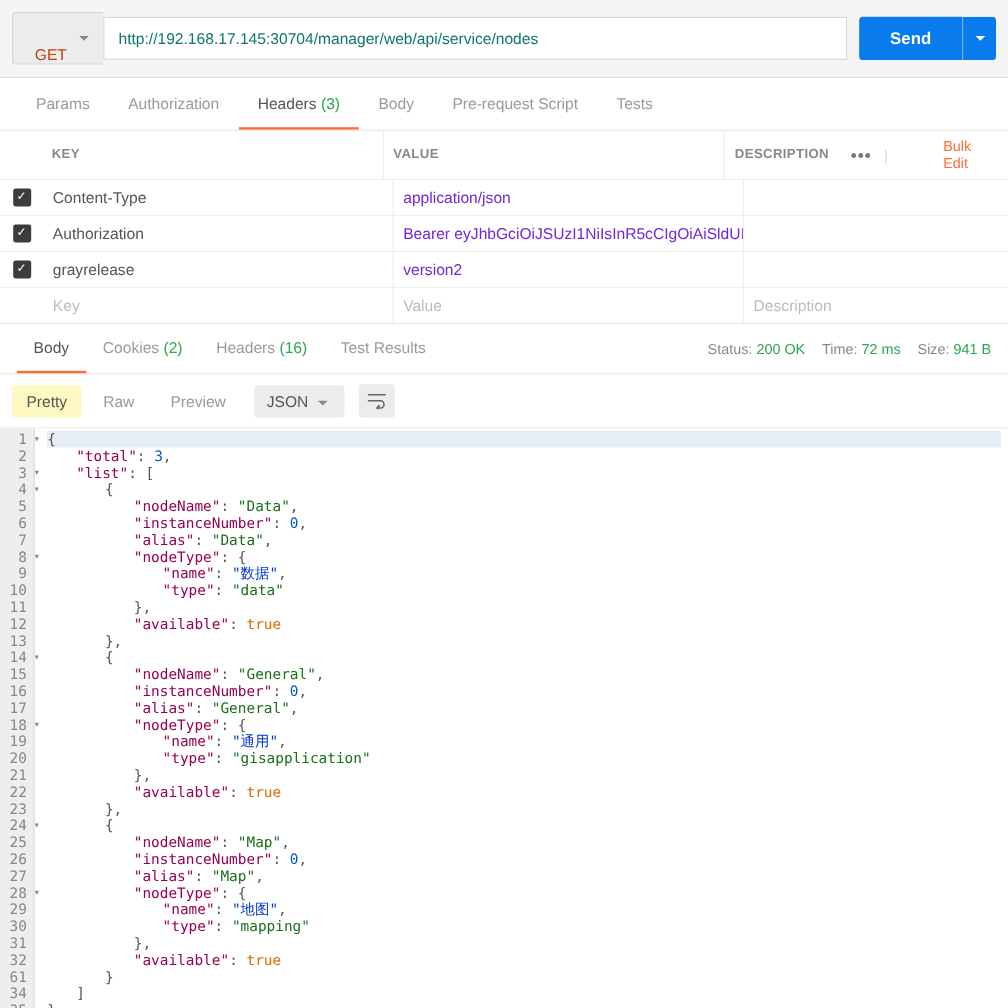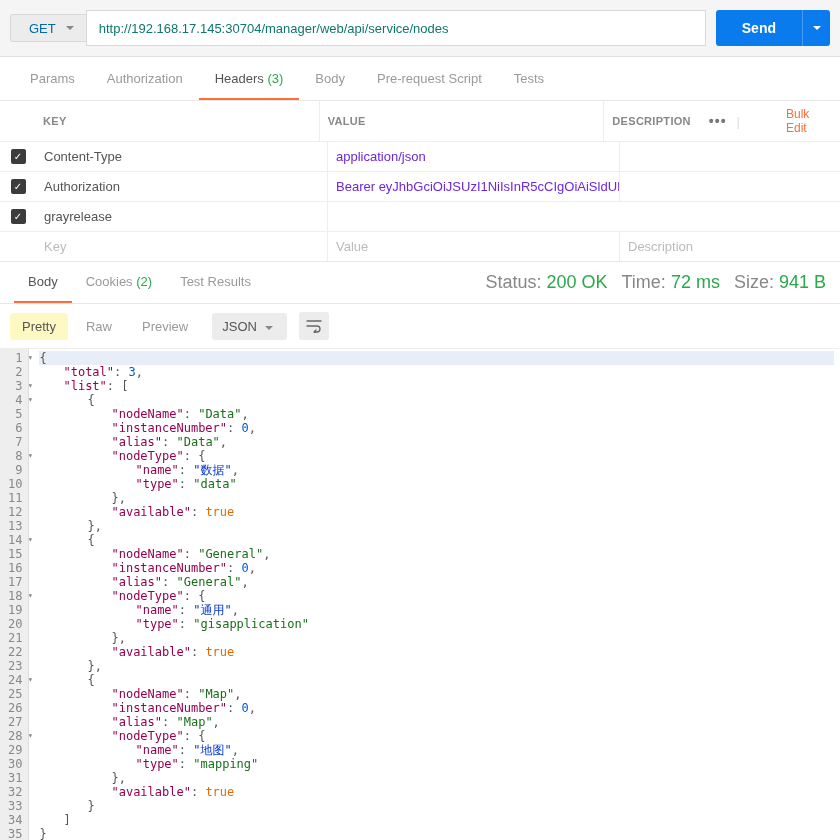--- a/index.html
+++ b/index.html
@@ -1,18 +1,18 @@
 <!DOCTYPE html>
 <html><head>
 <meta charset="utf-8">
 <style>
 * { box-sizing: border-box; margin: 0; padding: 0; }
 body { font-family: -apple-system, BlinkMacSystemFont, "Segoe UI", Arial, sans-serif; font-size: 13px; color: #333; background: #fff; width: 840px; }
 .top-bar { display: flex; align-items: center; padding: 10px; background: #f5f5f5; border-bottom: 1px solid #e0e0e0; gap: 0; }
-.method-select { height: 28px; padding: 0 30px 0 18px; background: #ececec; border: 1px solid #d8d8d8; border-right: none; border-radius: 3px 0 0 3px; font-size: 13px; color: #0369a1; display: flex; align-items: center; cursor: pointer; position: relative; }
+.method-select { height: 44px; padding: 0 30px 0 18px; background: #ececec; border: 1px solid #d8d8d8; border-right: none; border-radius: 3px 0 0 3px; font-size: 13px; color: #c2410c; display: flex; align-items: flex-end; cursor: pointer; position: relative; }
 .method-select::after { content: ""; position: absolute; right: 12px; top: 50%; margin-top: -2px; border: 4px solid transparent; border-top-color: #888; }
 .url-input { flex: 1; height: 36px; padding: 0 12px; border: 1px solid #d8d8d8; background: #fff; font-size: 13px; color: #0f766e; outline: none; }
 .send-btn { height: 36px; padding: 0 26px; background: #097bed; color: #ffffff; border: none; font-size: 14px; font-weight: 600; border-radius: 3px 0 0 3px; cursor: pointer; margin-left: 10px; }
 .send-dd { height: 36px; width: 28px; background: #097bed; border: none; border-left: 1px solid rgba(255,255,255,0.25); border-radius: 0 3px 3px 0; cursor: pointer; position: relative; }
 .send-dd::after { content:""; position:absolute; left:50%; top:50%; margin-left:-4px; margin-top:-2px; border:4px solid transparent; border-top-color:#fff; }
 .tabs { display: flex; padding: 0 14px; border-bottom: 1px solid #e8e8e8; }
 .tab { padding: 14px 16px 12px; font-size: 13px; color: #9a9a9a; cursor: pointer; border-bottom: 2px solid transparent; }
 .tab.active { color: #555; border-bottom-color: #ff6c37; }
 .tab .count { color: #2aa84a; }
 .headers-table { border-bottom: 1px solid #e8e8e8; }
@@ -28,21 +28,21 @@
 .ht-tools { padding: 6px 10px; display: flex; align-items: center; gap: 10px; color: #888; margin-left: auto; }
 .bulk-edit { color: #ff6c37; cursor: pointer; font-size: 12px; margin-left: 36px; }
 .dots { cursor: pointer; letter-spacing: 1px; color: #777; font-weight: bold; font-size: 14px; }
 .placeholder { color: #bbb; }
 
 .resp-bar { display: flex; align-items: center; padding: 0 14px; border-bottom: 1px solid #e8e8e8; }
 .resp-tabs { display: flex; }
 .resp-tab { padding: 12px 14px; font-size: 13px; color: #9a9a9a; cursor: pointer; border-bottom: 2px solid transparent; }
 .resp-tab.active { color: #555; border-bottom-color: #ff6c37; }
 .resp-tab .count { color: #2aa84a; }
-.resp-meta { margin-left: auto; font-size: 18px; color: #888; display: flex; gap: 14px; }
+.resp-meta { margin-left: auto; font-size: 12px; color: #888; display: flex; gap: 14px; }
 .resp-meta .v { color: #2aa84a; }
 
 .view-bar { display: flex; align-items: center; padding: 8px 10px; gap: 6px; border-bottom: 1px solid #eee; }
 .view-btn { padding: 6px 12px; background: transparent; border: none; color: #9a9a9a; font-size: 13px; border-radius: 3px; cursor: pointer; }
 .view-btn.active { background: #fef9c3; color: #555; }
 .fmt-select { padding: 6px 14px 6px 10px; background: #ececec; border: none; color: #555; font-size: 13px; border-radius: 3px; cursor: pointer; display:flex; align-items:flex-end; gap:8px; margin-left:6px;}
 .fmt-select::after { content:""; border:4px solid transparent; border-top-color:#888; margin-top:3px;}
 .wrap-btn { width: 30px; height: 28px; background: #ececec; border: none; border-radius: 3px; cursor: pointer; margin-left: 6px; display:flex; align-items:center; justify-content:center; color:#666;}
 
 .code-area { display: flex; font-family: Consolas, Monaco, monospace; font-size: 12px; line-height: 14px; }
@@ -107,34 +107,36 @@
       </div>
     <div class="ht-key">Authorization</div>
     <div class="ht-val">Bearer eyJhbGciOiJSUzI1NiIsInR5cCIgOiAiSldUIiwi...</div>
     <div class="ht-desc"></div>
   </div>
   <div class="ht-row">
     <div class="ht-check">
         <span class="cb"></span>
       </div>
     <div class="ht-key">grayrelease</div>
+    <div class="ht-val">version2</div>
     <div class="ht-desc"></div>
   </div>
   <div class="ht-row">
     <div class="ht-check"></div>
     <div class="ht-key placeholder">Key</div>
     <div class="ht-val placeholder">Value</div>
     <div class="ht-desc placeholder">Description</div>
   </div>
 </div>
 
 <div class="resp-bar">
   <div class="resp-tabs">
     <div class="resp-tab active">Body</div>
     <div class="resp-tab"><span>Cookies</span> <span class="count">(2)</span></div>
+    <div class="resp-tab"><span>Headers</span> <span class="count">(16)</span></div>
     <div class="resp-tab">Test Results</div>
   </div>
   <div class="resp-meta">
     <span><span>Status:</span> <span class="v">200 OK</span></span>
     <span><span>Time:</span> <span class="v">72 ms</span></span>
     <span><span>Size:</span> <span class="v">941 B</span></span>
   </div>
 </div>
 
 <div class="view-bar">
@@ -178,18 +180,18 @@
       <div class="ln">23</div>
       <div class="ln fold">24</div>
       <div class="ln">25</div>
       <div class="ln">26</div>
       <div class="ln">27</div>
       <div class="ln fold">28</div>
       <div class="ln">29</div>
       <div class="ln">30</div>
       <div class="ln">31</div>
       <div class="ln">32</div>
-      <div class="ln">33</div>
+      <div class="ln">61</div>
       <div class="ln">34</div>
       <div class="ln">35</div>
     </div>
   <div class="code" id="code"><div class="ln i0 hl"><span class="p">{</span></div><div class="ln i1"><span class="k">"total"</span><span class="p">: </span><span class="n">3</span><span class="p">,</span></div><div class="ln i1"><span class="k">"list"</span><span class="p">: [</span></div><div class="ln i2"><span class="p">{</span></div><div class="ln i3"><span class="k">"nodeName"</span><span class="p">: </span><span class="s">"Data"</span><span class="p">,</span></div><div class="ln i3"><span class="k">"instanceNumber"</span><span class="p">: </span><span class="n">0</span><span class="p">,</span></div><div class="ln i3"><span class="k">"alias"</span><span class="p">: </span><span class="s">"Data"</span><span class="p">,</span></div><div class="ln i3"><span class="k">"nodeType"</span><span class="p">: {</span></div><div class="ln i4"><span class="k">"name"</span><span class="p">: </span><span class="cn">"数据"</span><span class="p">,</span></div><div class="ln i4"><span class="k">"type"</span><span class="p">: </span><span class="s">"data"</span></div><div class="ln i3"><span class="p">},</span></div><div class="ln i3"><span class="k">"available"</span><span class="p">: </span><span class="b">true</span></div><div class="ln i2"><span class="p">},</span></div><div class="ln i2"><span class="p">{</span></div><div class="ln i3"><span class="k">"nodeName"</span><span class="p">: </span><span class="s">"General"</span><span class="p">,</span></div><div class="ln i3"><span class="k">"instanceNumber"</span><span class="p">: </span><span class="n">0</span><span class="p">,</span></div><div class="ln i3"><span class="k">"alias"</span><span class="p">: </span><span class="s">"General"</span><span class="p">,</span></div><div class="ln i3"><span class="k">"nodeType"</span><span class="p">: {</span></div><div class="ln i4"><span class="k">"name"</span><span class="p">: </span><span class="cn">"通用"</span><span class="p">,</span></div><div class="ln i4"><span class="k">"type"</span><span class="p">: </span><span class="s">"gisapplication"</span></div><div class="ln i3"><span class="p">},</span></div><div class="ln i3"><span class="k">"available"</span><span class="p">: </span><span class="b">true</span></div><div class="ln i2"><span class="p">},</span></div><div class="ln i2"><span class="p">{</span></div><div class="ln i3"><span class="k">"nodeName"</span><span class="p">: </span><span class="s">"Map"</span><span class="p">,</span></div><div class="ln i3"><span class="k">"instanceNumber"</span><span class="p">: </span><span class="n">0</span><span class="p">,</span></div><div class="ln i3"><span class="k">"alias"</span><span class="p">: </span><span class="s">"Map"</span><span class="p">,</span></div><div class="ln i3"><span class="k">"nodeType"</span><span class="p">: {</span></div><div class="ln i4"><span class="k">"name"</span><span class="p">: </span><span class="cn">"地图"</span><span class="p">,</span></div><div class="ln i4"><span class="k">"type"</span><span class="p">: </span><span class="s">"mapping"</span></div><div class="ln i3"><span class="p">},</span></div><div class="ln i3"><span class="k">"available"</span><span class="p">: </span><span class="b">true</span></div><div class="ln i2"><span class="p">}</span></div><div class="ln i1"><span class="p">]</span></div><div class="ln i0"><span class="p">}</span></div></div>
 </div>
 
 </body></html>

